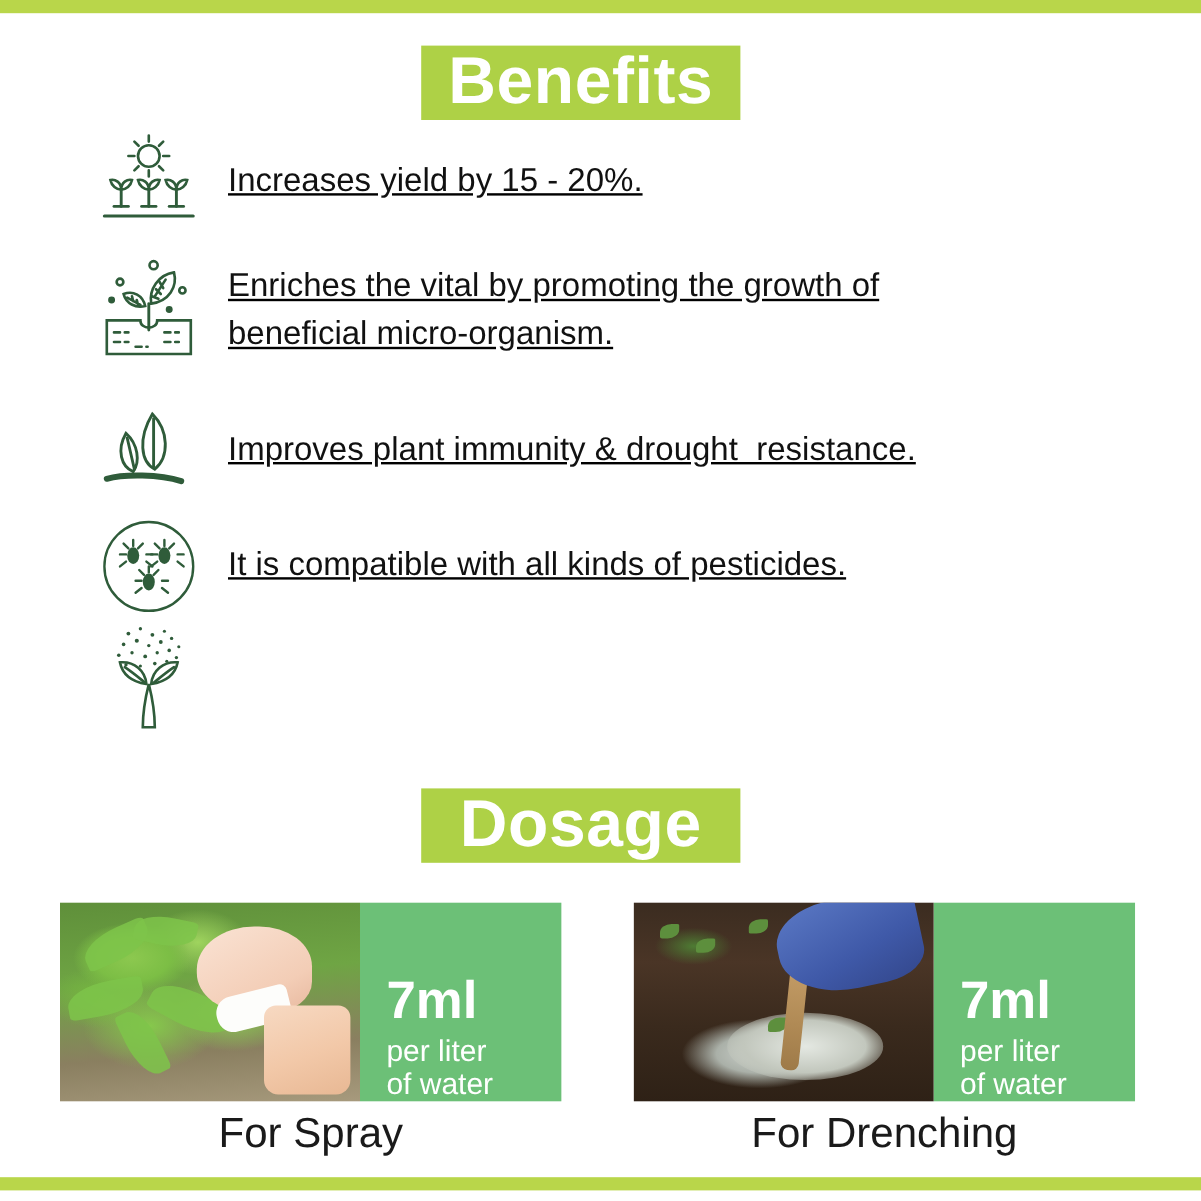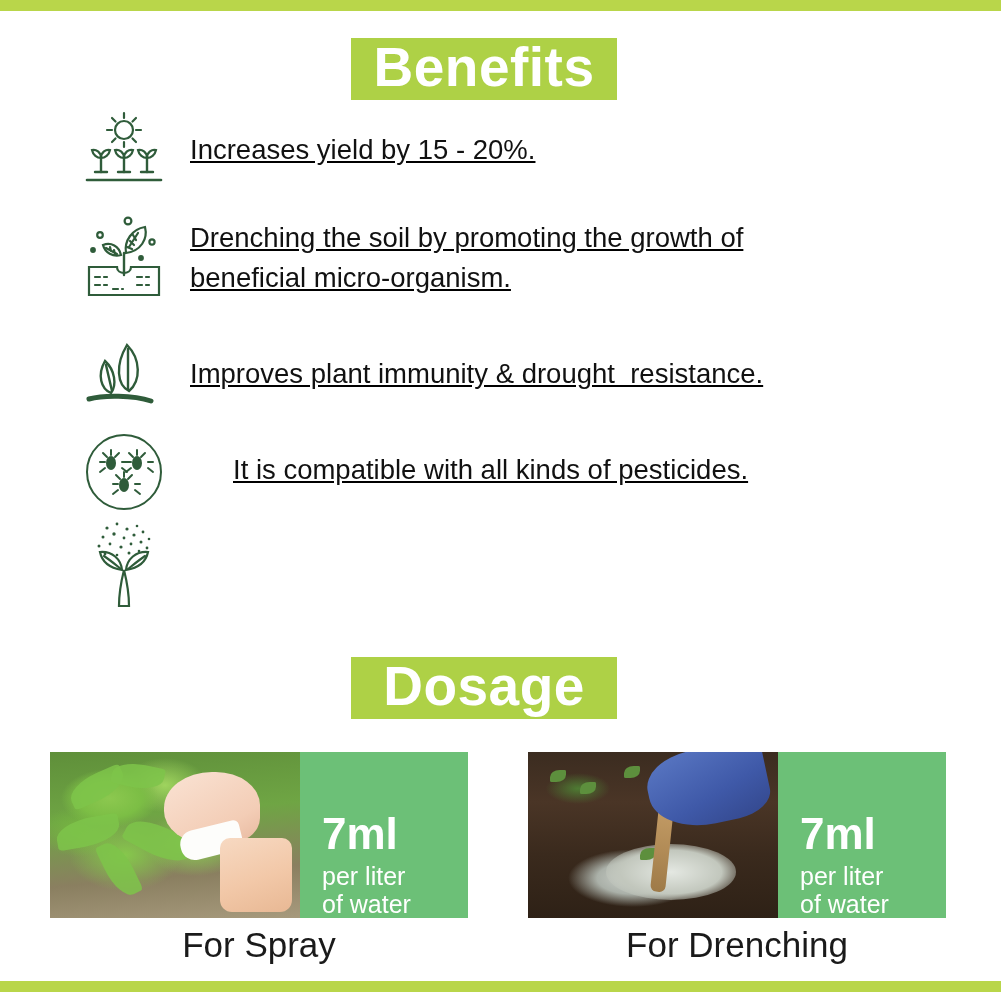--- a/index.html
+++ b/index.html
@@ -31,21 +31,21 @@
   }
   .banner-benefits { left: 351px; top: 38px; width: 266px; height: 62px; }
   .banner-dosage   { left: 351px; top: 657px; width: 266px; height: 62px; }
 
   
   .benefits-list { position: absolute; left: 76px; top: 106px; width: 870px; text-decoration: underline; }
   .benefit-row { display: flex; align-items: flex-start; margin-bottom: 12px; }
   .benefit-row.r1 { height: 92px; }
   .benefit-row.r2 { height: 110px; }
   .benefit-row.r3 { height: 84px; }
-  .benefit-row.r4 { height: 82px; gap: 43px; }
+  .benefit-row.r4 { height: 82px; }
   .benefit-row.r5 { height: 110px; }
 
   .benefit-icon {
     width: 96px; min-width: 96px; height: 88px;
     display: flex; align-items: center; justify-content: center;
   }
   .benefit-text {
     color: #111111;
     font-size: 27.5px;
     line-height: 1.45;
@@ -186,21 +186,21 @@
           <path d="M43 44v22" stroke-width="2.4"></path>
           <circle cx="47" cy="12" r="3.4"></circle>
           <circle cx="19" cy="26" r="2.8"></circle>
           <circle cx="71" cy="33" r="2.6"></circle>
           <circle cx="12" cy="41" r="1.8" fill="#2f5c3a"></circle>
           <circle cx="60" cy="49" r="1.8" fill="#2f5c3a"></circle>
           <path d="M8 58h28c0 8 14 8 14 0h28v28H8z"></path>
           <path d="M14 68h12M14 76h12M56 68h12M56 76h12M32 80h10" stroke-dasharray="5 4"></path>
         </svg>
       </div>
-      <div class="benefit-text">Drenching the soil by promoting the growth of
+      <div class="benefit-text">Enriches the vital by promoting the growth of
 beneficial micro-organism.</div>
     </div>
 
     <div class="benefit-row r3">
       <div class="benefit-icon">
         <svg width="86" height="78" viewBox="0 0 86 78" fill="none" stroke="#2f5c3a" stroke-width="2.4" stroke-linecap="round">
           <path d="M48 54C36 48 34 28 46 8c14 14 14 36 2 46z"></path>
           <path d="M47 12v40"></path>
           <path d="M30 56C20 52 16 38 24 24c10 9 12 24 6 32z"></path>
           <path d="M25 28l6 26"></path>

